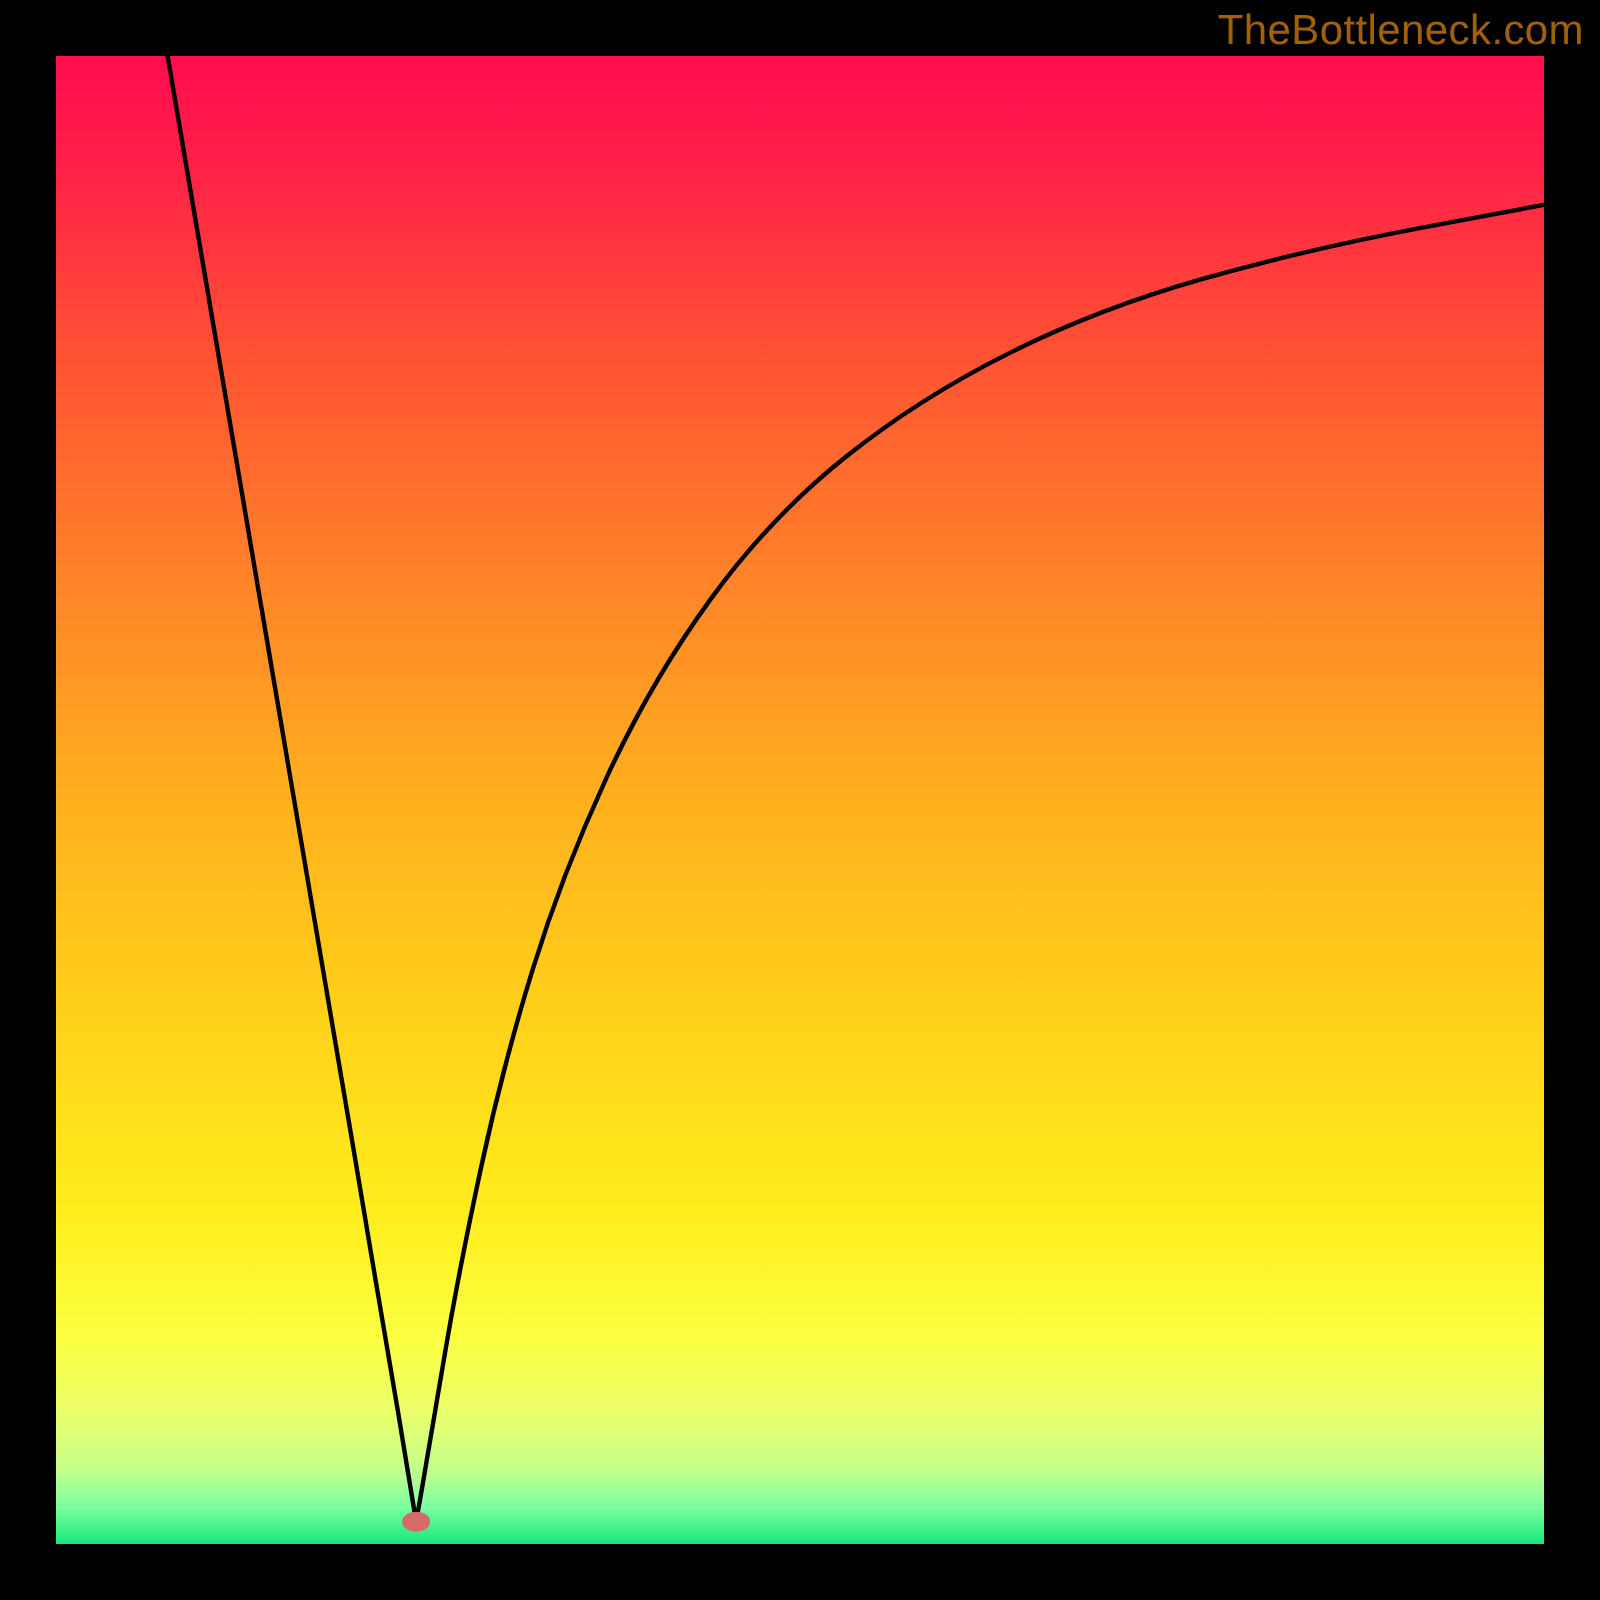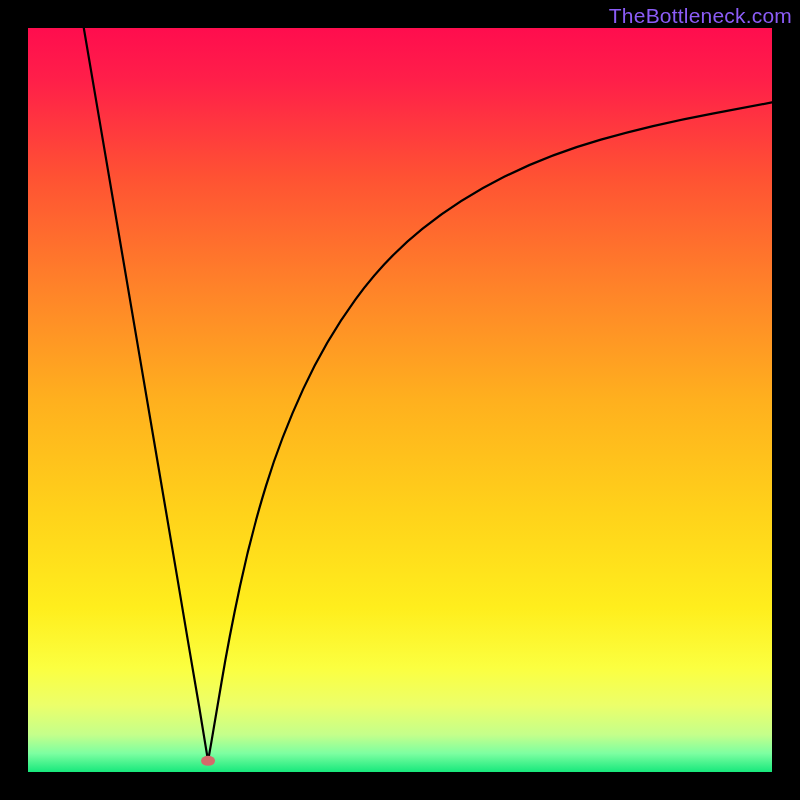--- a/index.html
+++ b/index.html
@@ -23,21 +23,21 @@
     position: absolute;
     left: 0;
     top: 0;
     width: 744px;
     height: 744px;
   }
   .watermark {
     position: absolute;
     top: 4px;
     right: 8px;
-    color: #8b5cf6;
+    color: #a16207;
     font-size: 21px;
     letter-spacing: 0.2px;
     font-weight: 400;
     z-index: 5;
   }
   svg { display: block; }
 </style>
 </head>
 <body>
 

